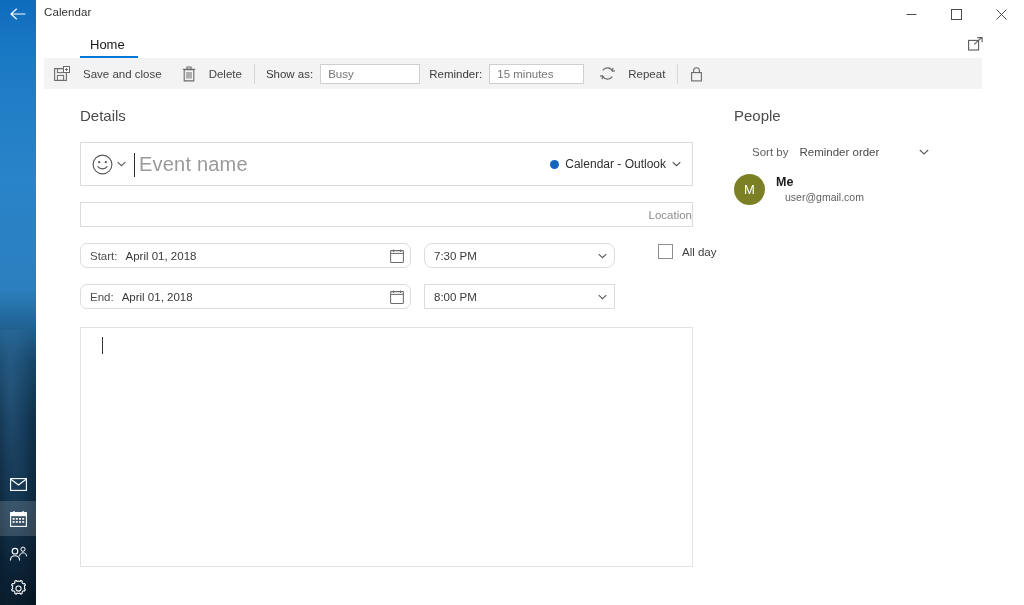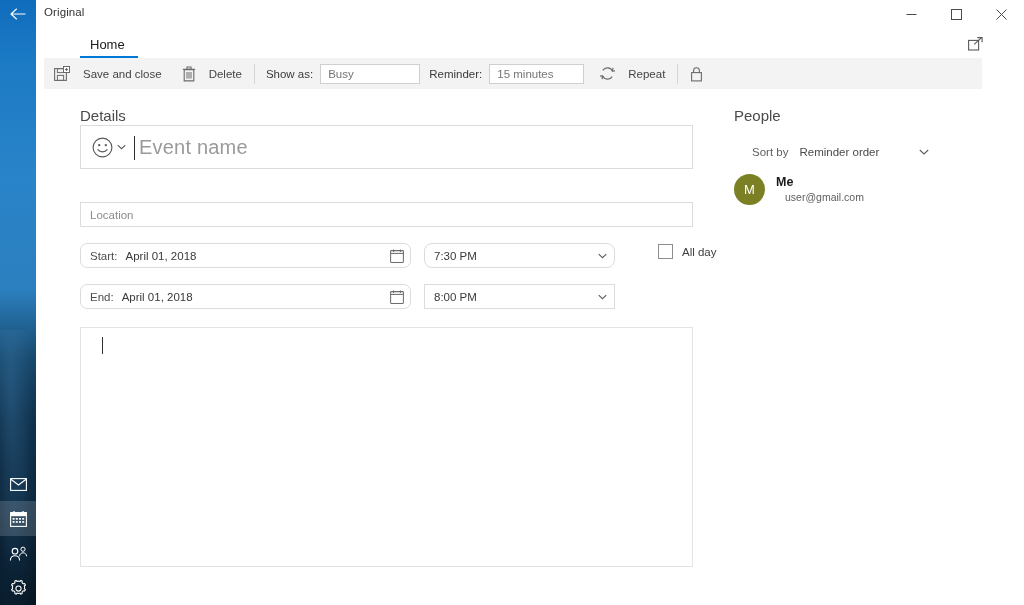--- a/index.html
+++ b/index.html
@@ -183,21 +183,21 @@
 
   .field {
     position: absolute;
     box-sizing: border-box;
     background: #ffffff;
     border: 1px solid #dcdcdc;
   }
 
   
   #eventname-row {
-    left: 0; top: 36px;
+    left: 0; top: 53px;
     width: 613px; height: 44px;
     display: flex; align-items: center;
   }
   #emoji-btn {
     display: flex; align-items: center;
     gap: 4px;
     padding: 0 8px 0 11px;
     height: 100%;
   }
   #eventname-input {
@@ -235,20 +235,21 @@
     background: #1565c0;
     display: inline-block;
   }
 
   
   #location-row {
     left: 0; top: 113px;
     width: 613px; height: 25px;
     display: flex; align-items: center;
     padding-left: 9px;
+    justify-content: flex-end;
   }
   #location-placeholder { font-size: 11.5px; color: #8c8c8c; }
 
   
   .date-field {
     width: 331px; height: 25px;
     display: flex; align-items: center;
     padding-left: 9px; padding-right: 6px;
     font-size: 11.5px; color: #505050;
     justify-content: space-between;
@@ -385,21 +386,21 @@
 
     <div class="rail-btn" style="top:571px;">
       <svg width="17" height="17" viewBox="0 0 17 17">
         <path d="M8.5 1.1l1.5.4.8-1.2 1.5.9-.3 1.4 1.2 1.2 1.4-.3.9 1.5-1.2.8.4 1.5-.4 1.5 1.2.8-.9 1.5-1.4-.3-1.2 1.2.3 1.4-1.5.9-.8-1.2-1.5.4-1.5-.4-.8 1.2-1.5-.9.3-1.4-1.2-1.2-1.4.3-.9-1.5 1.2-.8-.4-1.5.4-1.5-1.2-.8.9-1.5 1.4.3 1.2-1.2-.3-1.4 1.5-.9.8 1.2z" fill="none" stroke="#ffffff" stroke-width="1.05" stroke-linejoin="round"></path>
         <circle cx="8.5" cy="8.5" r="2.6" fill="none" stroke="#ffffff" stroke-width="1.05"></circle>
       </svg>
     </div>
   </div>
 
   <div id="titlebar">
-    <div id="app-title">Original</div>
+    <div id="app-title">Calendar</div>
 
     <div id="btn-min" class="wincontrol">
       <svg width="11" height="11" viewBox="0 0 11 11">
         <path d="M0.5 5.5h10" stroke="#4a4a4a" stroke-width="1"></path>
       </svg>
     </div>
     <div id="btn-max" class="wincontrol">
       <svg width="11" height="11" viewBox="0 0 11 11">
         <rect x="0.5" y="0.5" width="10" height="10" fill="none" stroke="#4a4a4a" stroke-width="1"></rect>
       </svg>
@@ -498,20 +499,27 @@
           <svg width="9" height="6" viewBox="0 0 9 6">
             <path d="M0.7 1.1L4.5 4.7 8.3 1.1" fill="none" stroke="#5a5a5a" stroke-width="1.05"></path>
           </svg>
         </div>
 
         <div id="eventname-input">
           <div id="eventname-caret"></div>
           <span id="eventname-placeholder">Event name</span>
         </div>
 
+        <div id="calendar-picker">
+          <span id="calendar-dot" style="background: rgb(21, 101, 192);"></span>
+          <span>Calendar - Outlook</span>
+          <svg width="9" height="6" viewBox="0 0 9 6">
+            <path d="M0.7 1.1L4.5 4.7 8.3 1.1" fill="none" stroke="#4a4a4a" stroke-width="1.05"></path>
+          </svg>
+        </div>
       </div>
 
       <div id="location-row" class="field">
         <span id="location-placeholder">Location</span>
       </div>
 
       <div id="start-date" class="field date-field">
         <span class="dtext">
           <span class="dlabel">Start:</span>
           <span class="dvalue">April 01, 2018</span>

